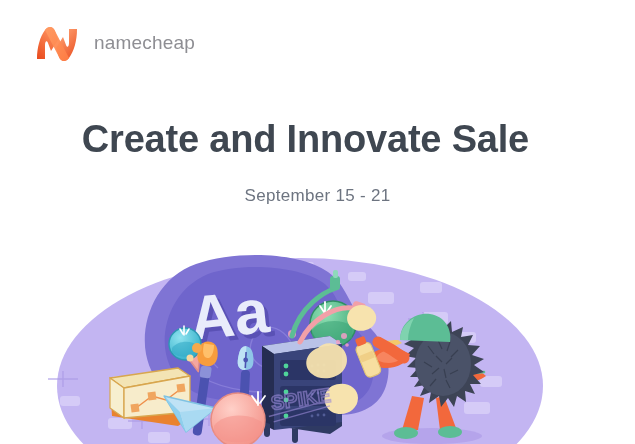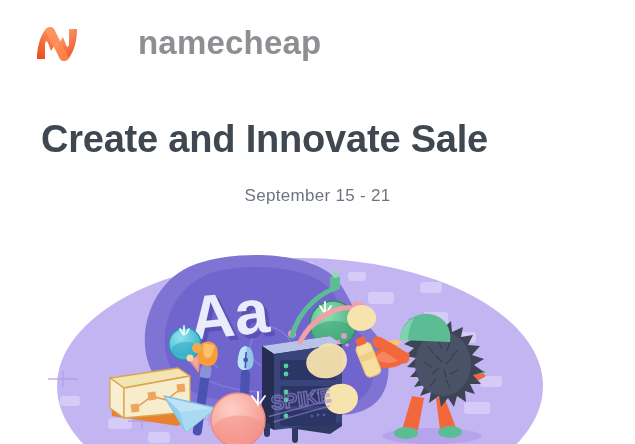--- a/index.html
+++ b/index.html
@@ -21,35 +21,34 @@
   .brand {
     position:absolute;
     left:33px; top:20px;
     display:flex;
     align-items:center;
     gap:11px;
     height:46px;
   }
   .brand-mark { width:50px; height:44px; display:block; }
   .brand-word {
-    font-size:33px;
+    font-size:19px;
     letter-spacing:0.2px;
     color:#8e8e93;
-    font-weight:700;
+    font-weight:400;
     line-height:1;
     padding-bottom:2px;
-    margin-left:44px;
   }
 
   
   .headline {
     position:absolute;
     left:0; top:118px;
     width:529px;
-    text-align:center;
+    text-align:right;
     font-size:38px;
     font-weight:bold;
     color:#3f4751;
     letter-spacing:-0.2px;
     line-height:1.15;
   }
   .subhead {
     position:absolute;
     left:0; top:186px;
     width:635px;

